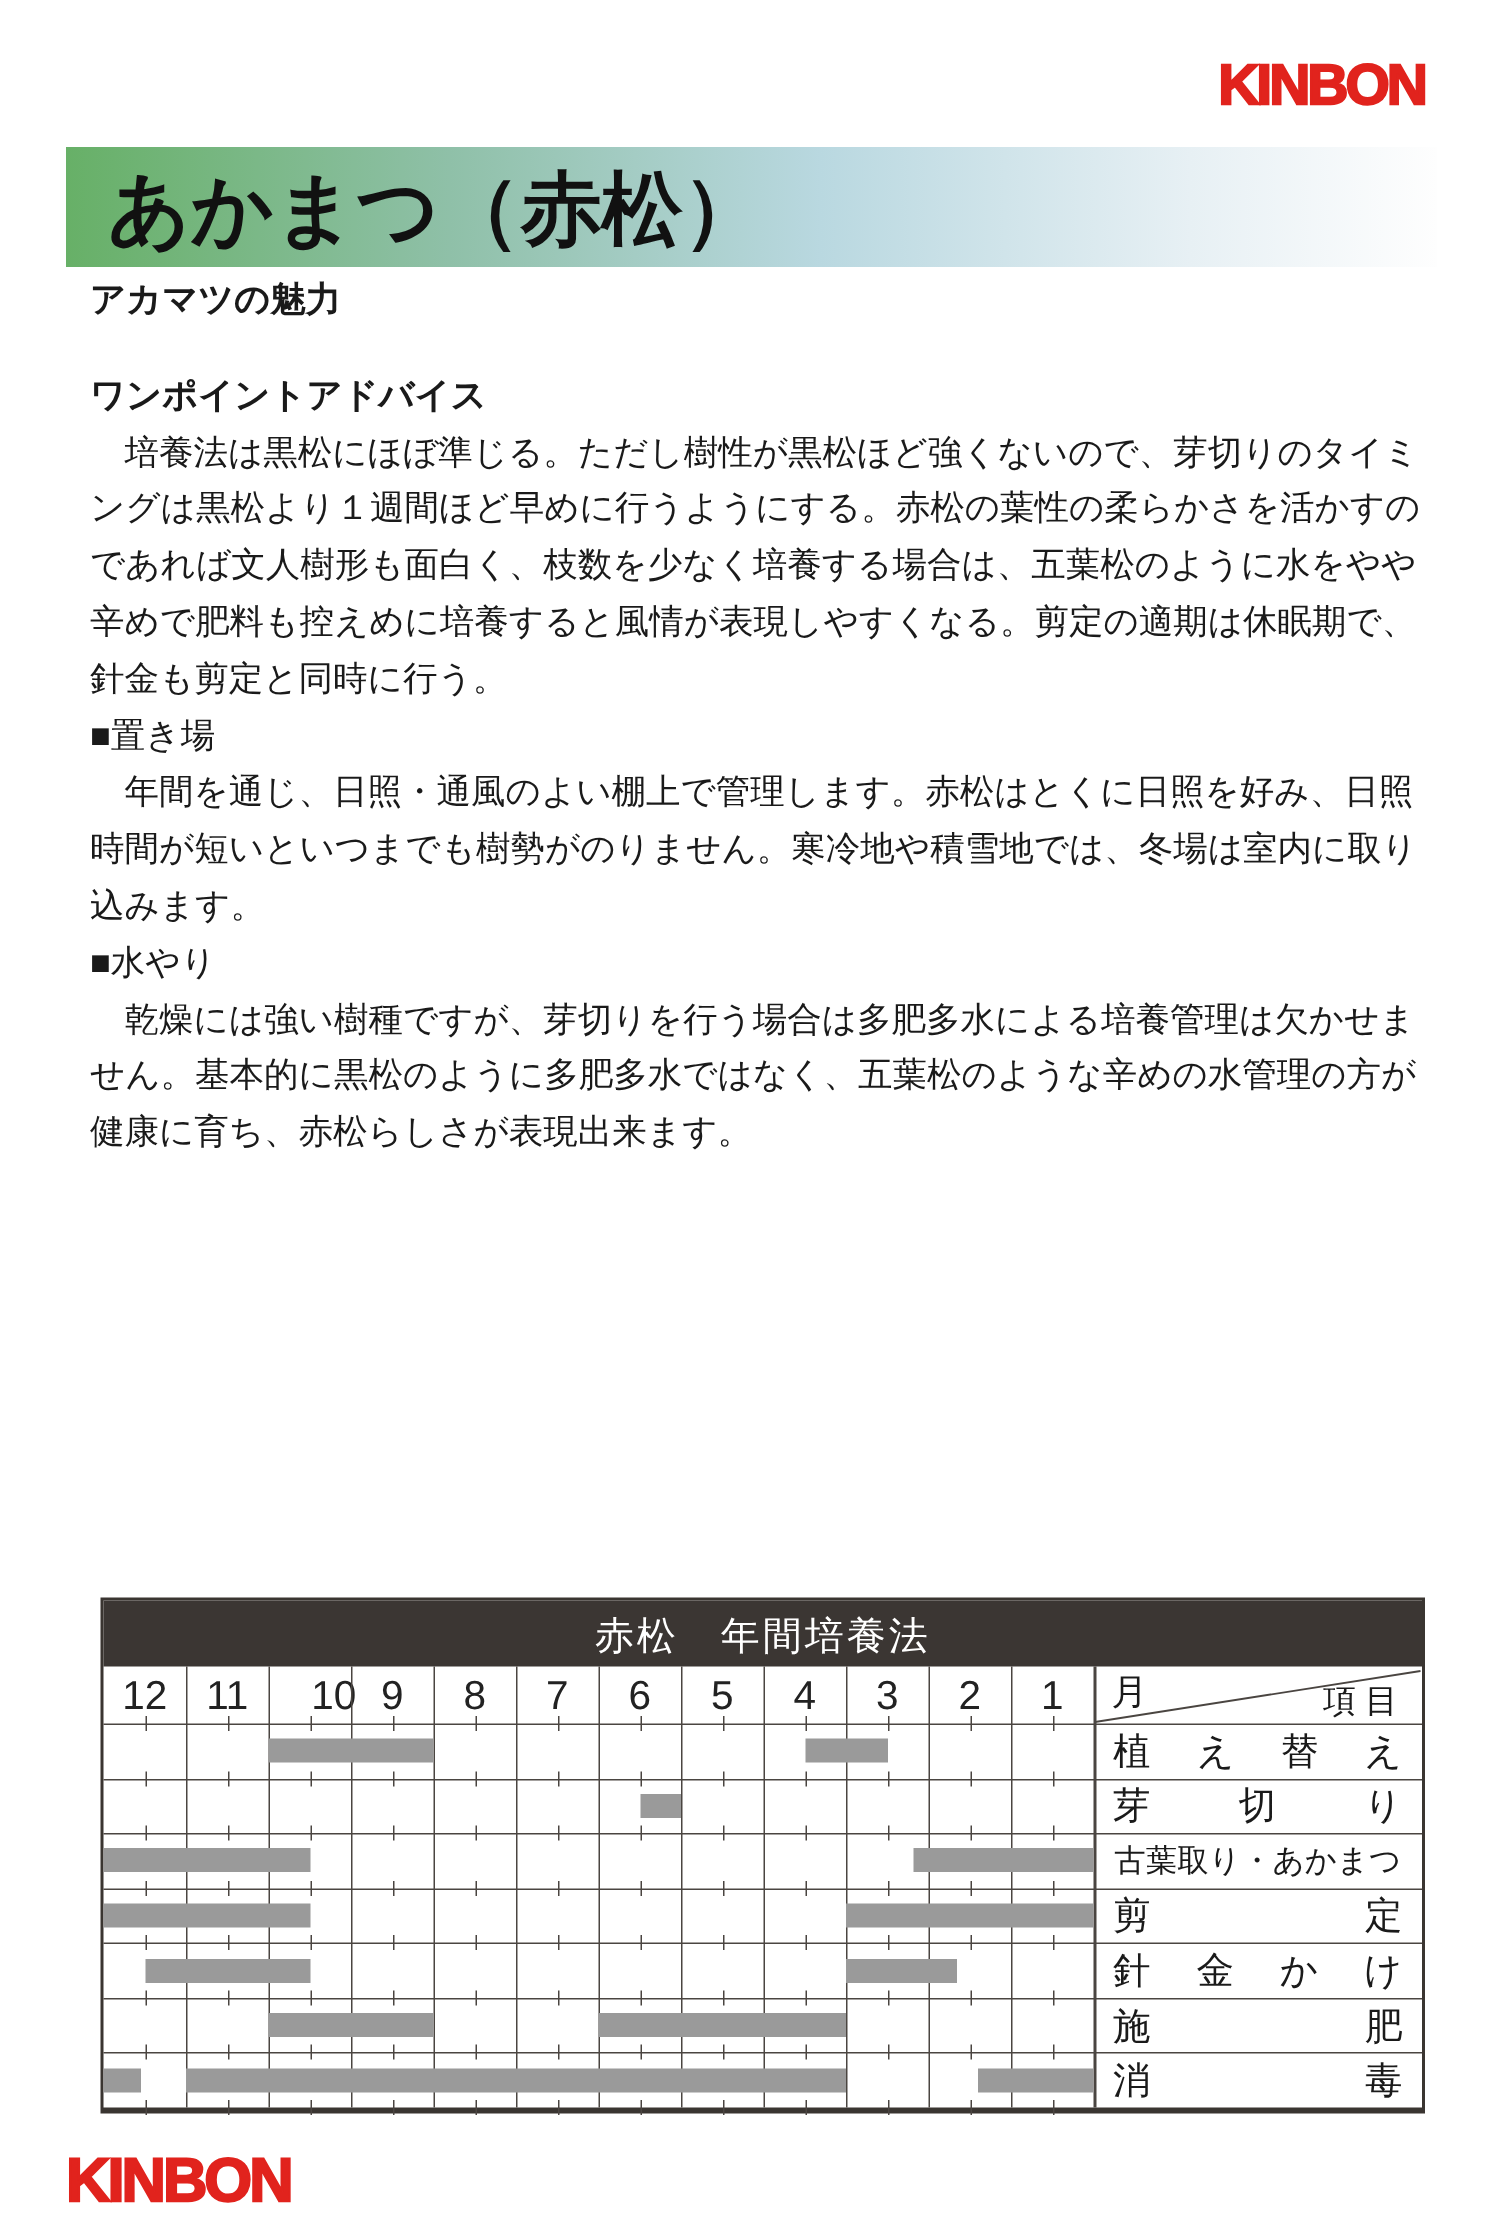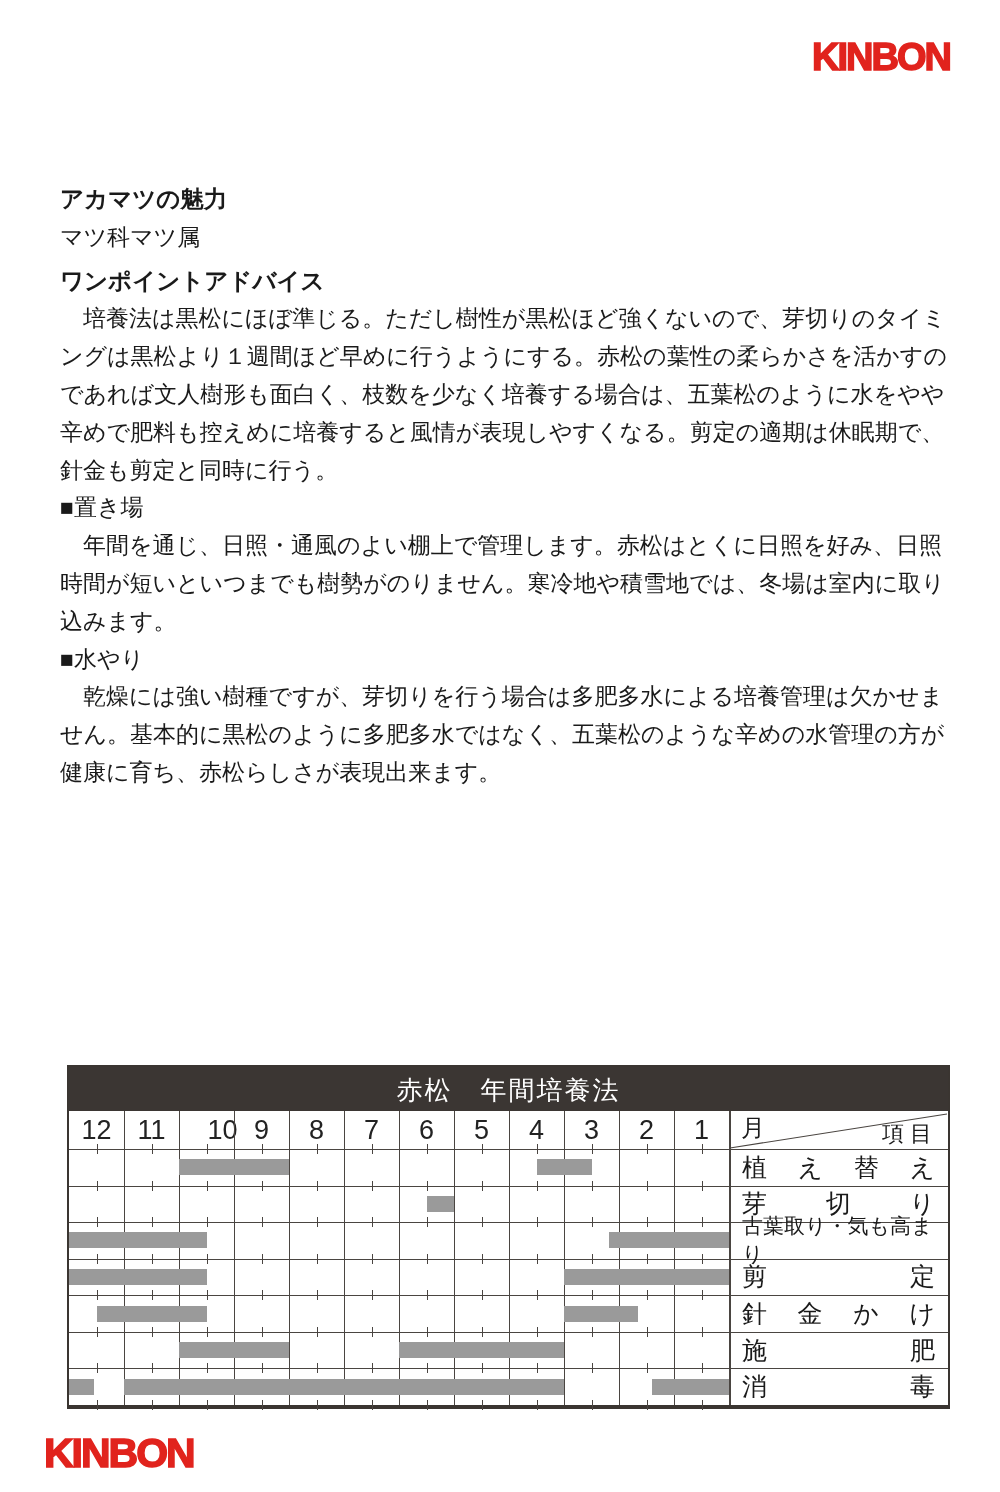--- a/index.html
+++ b/index.html
@@ -14,21 +14,21 @@
 
   .banner{position:absolute;left:44px;top:98px;width:914px;height:80px;
           background:linear-gradient(to right,#67b067 0%,#8fc0a8 28%,#b9d8e0 55%,#e7f0f4 82%,#fefefe 100%);}
   .banner-title{position:absolute;left:28px;top:0;height:80px;line-height:84px;
                 font-family:"Liberation Serif","DejaVu Serif",serif;
                 font-size:54px;font-weight:bold;color:#111;}
 
   .flow{position:absolute;left:60px;top:181px;width:900px;font-size:23px;line-height:37.8px;}
   .flow .h-bold{font-weight:bold;font-size:23.5px;}
   .flow .para{white-space:pre;}
-  .gap-before{margin-top:6px;}
+  .gap-before{margin-top:26px;}
 
   
   .cal{position:absolute;left:67px;top:1065px;width:879px;height:338px;
        border:2px solid #3a3531;border-bottom-width:4px;background:#fff;}
   .cal-inner{position:relative;width:879px;height:338px;}
   .cal-header{position:absolute;left:0;top:0;width:879px;height:44px;background:#3b3633;
               color:#ffffff;font-size:26px;letter-spacing:2px;text-align:center;line-height:46px;}
   .month-cell{position:absolute;top:44px;height:38px;width:55px;line-height:38px;
               text-align:center;font-size:27px;color:#222;}
   .vline{position:absolute;width:1px;background:#4a4541;}
@@ -44,24 +44,26 @@
   .corner .koumoku{position:absolute;right:10px;bottom:0px;font-size:22px;letter-spacing:6px;}
   .corner svg{position:absolute;left:0;top:0;}
 </style>
 </head>
 <body>
 
 <div class="page">
 
   <div class="brand brand-top" style="color:#e1231d;">KINBON</div>
 
+  <div class="banner">
+    <div class="banner-title">あかまつ（赤松）</div>
+  </div>
 
   <div class="flow">
     <div class="h-bold">アカマツの魅力</div>
-    <div>マツ科マツ属</div>
 
     <div class="h-bold gap-before">ワンポイントアドバイス</div>
 
     <div class="para">　培養法は黒松にほぼ準じる。ただし樹性が黒松ほど強くないので、芽切りのタイミ
 ングは黒松より１週間ほど早めに行うようにする。赤松の葉性の柔らかさを活かすの
 であれば文人樹形も面白く、枝数を少なく培養する場合は、五葉松のように水をやや
 辛めで肥料も控えめに培養すると風情が表現しやすくなる。剪定の適期は休眠期で、
 針金も剪定と同時に行う。</div>
 
     <div>■置き場</div>
@@ -219,21 +221,21 @@
           <span>え</span>
         </div>
         <div class="bar" style="left: 110px; width: 110px; top: 92.2857px; background: rgb(154, 154, 154);"></div>
         <div class="bar" style="left: 467.5px; width: 55px; top: 92.2857px; background: rgb(154, 154, 154);"></div>
         <div class="rowlabel" style="top: 118.571px; height: 36.5714px;">
           <span>芽</span>
           <span>切</span>
           <span>り</span>
         </div>
         <div class="bar" style="left: 357.5px; width: 27.5px; top: 128.857px; background: rgb(154, 154, 154);"></div>
-        <div class="rowlabel small" style="top: 155.143px; height: 36.5714px; justify-content: center;">古葉取り・気も高まり</div>
+        <div class="rowlabel small" style="top: 155.143px; height: 36.5714px; justify-content: center;">古葉取り・あかまつ</div>
         <div class="bar" style="left: 0px; width: 137.5px; top: 165.429px; background: rgb(154, 154, 154);"></div>
         <div class="bar" style="left: 540.1px; width: 119.9px; top: 165.429px; background: rgb(154, 154, 154);"></div>
         <div class="rowlabel" style="top: 191.714px; height: 36.5714px;">
           <span>剪</span>
           <span>定</span>
         </div>
         <div class="bar" style="left: 0px; width: 137.5px; top: 202px; background: rgb(154, 154, 154);"></div>
         <div class="bar" style="left: 495px; width: 165px; top: 202px; background: rgb(154, 154, 154);"></div>
         <div class="rowlabel" style="top: 228.286px; height: 36.5714px;">
           <span>針</span>

